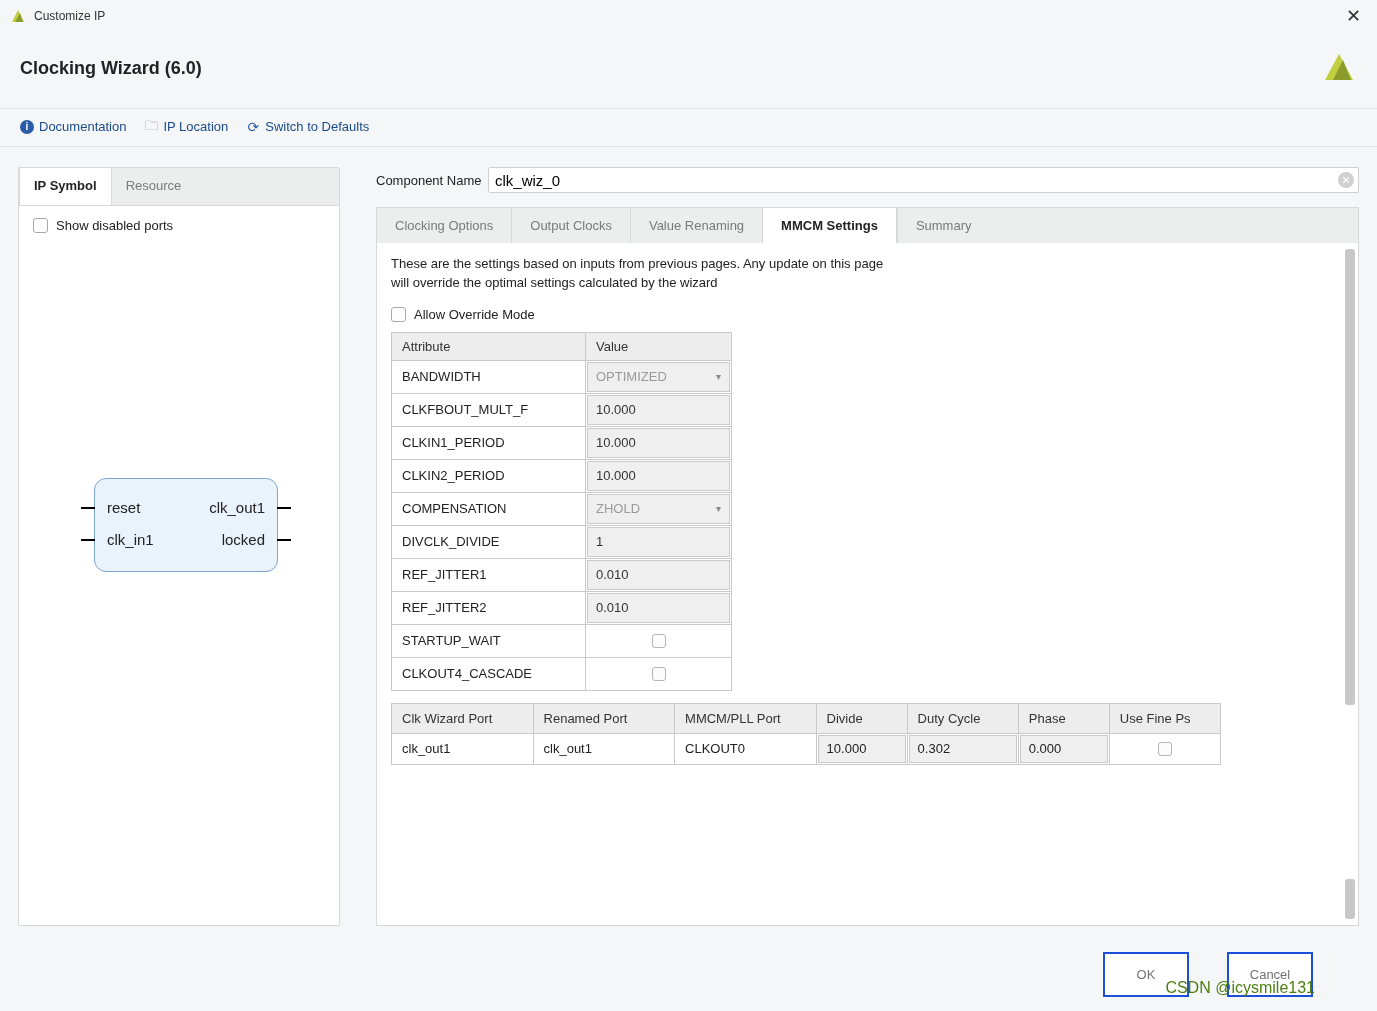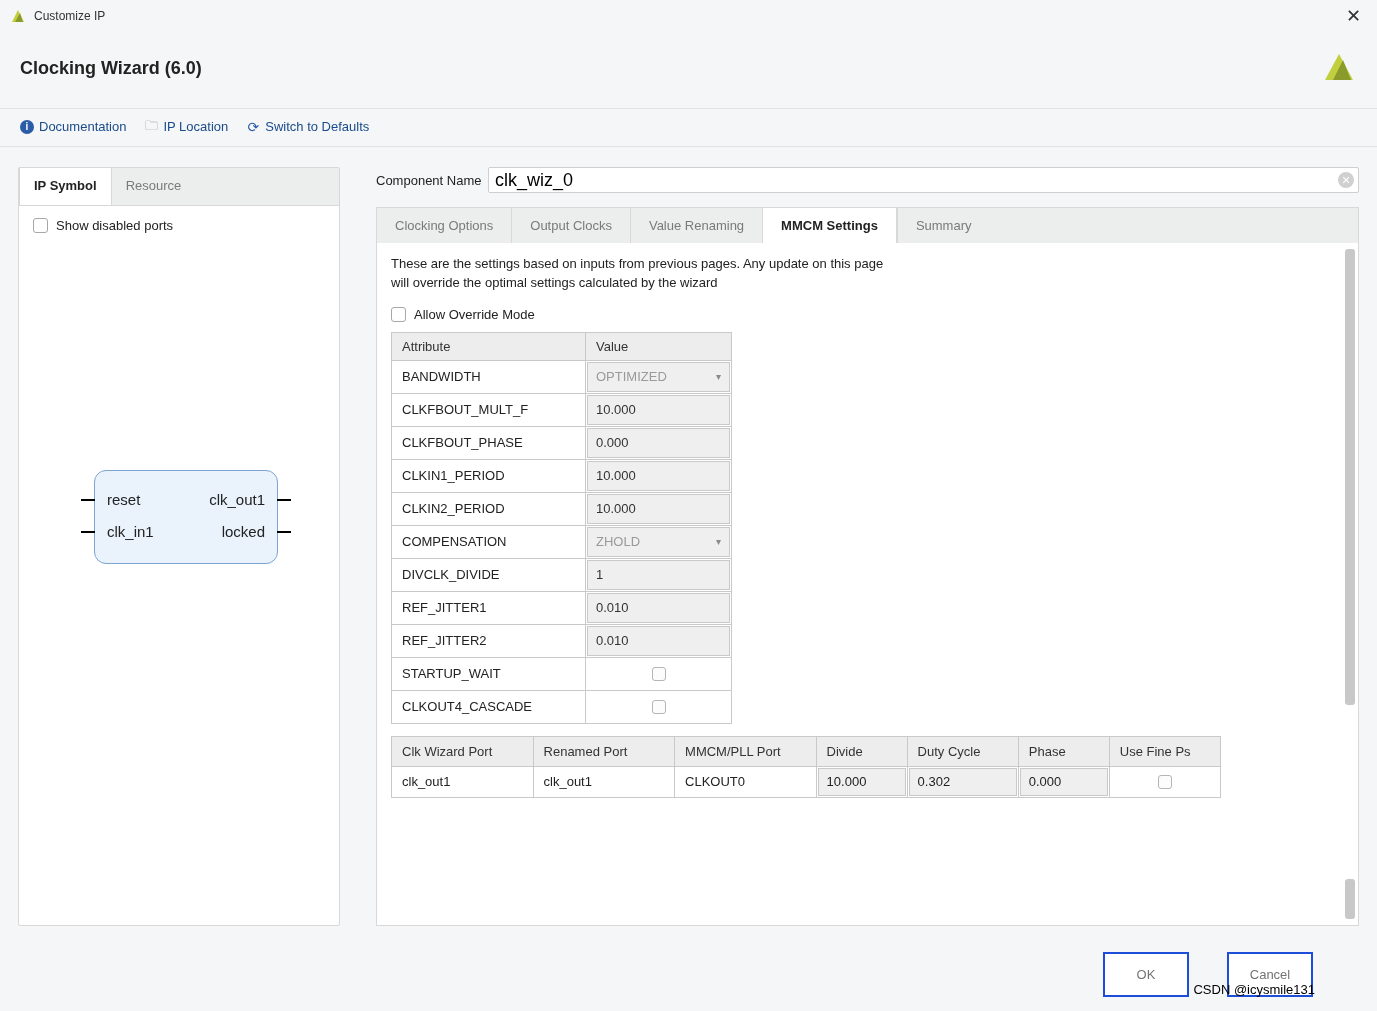--- a/index.html
+++ b/index.html
@@ -32,33 +32,33 @@
 .leftpanel { width: 322px; border: 1px solid #d8d8d8; background: #fff; border-radius: 2px; display: flex; flex-direction: column; }
 .lp-tabs { display: flex; background: #eceded; border-bottom: 1px solid #d8d8d8; }
 .lp-tab { padding: 10px 14px 12px 14px; color: #7a7a7a; cursor: pointer; }
 .lp-tab.active { background: #fff; color: #222; font-weight: 600; border-top: 1px solid #d8d8d8;border-right: 1px solid #d8d8d8;border-left:1px solid #d8d8d8; margin-top:-1px;}
 .lp-body { padding: 12px 14px; flex: 1; position: relative; }
 .chk { display: flex; align-items: center; gap: 8px; }
 .chkbox { width: 15px; height: 15px; border: 1px solid #a8a8a8; border-radius: 3px; background: #fff; }
 .chksmall { width: 14px; height: 14px; border: 1px solid #b5b5b5; border-radius: 3px; background: #fcfcfc; display:block; margin:0 auto;}
 
 
-.ip-diagram { position: absolute; top: 264px; left: 64px; width: 206px; }
+.ip-diagram { position: absolute; top: 272px; left: 64px; width: 206px; }
 .ip-box { width: 184px; height: 94px; border: 1px solid #7da4d3; border-radius: 12px; background: #eaf2fb; margin: 0 auto; position: relative; }
 .port { font-size: 15px; color: #222; position: absolute; }
 .port.left  { left: 12px; }
 .port.right { right: 12px; text-align: right;}
 .wire { position: absolute; height: 2px; background: #000; width: 14px; }
 
 
 .rightpanel { flex: 1; display: flex; flex-direction: column; overflow:hidden;}
 .comp-row { display: flex; align-items: center; margin-bottom: 14px; }
 .comp-row label { color: #222; min-width: 112px; }
 .comp-input { flex: 1; height: 26px; border: 1px solid #cfcfcf; border-radius:2px; padding: 0 6px; background: #fff; position:relative; }
-.comp-input input { border: none; outline: none; width: calc(100% - 18px); height: 100%; font-size:18px;}
+.comp-input input { border: none; outline: none; width: calc(100% - 18px); height: 100%; font-size:15px;}
 .clearx { position:absolute; right:4px; top:4px; width:16px;height:16px;border-radius:50%;background:#d0d0d0;color:#fff;font-size:11px;display:flex;align-items:center;justify-content:center;cursor:pointer;}
 
 
 .r-tabs { display: flex; background: #eceded; border-top: 1px solid #d8d8d8; border-left:1px solid #d8d8d8;border-right:1px solid #d8d8d8;}
 .r-tab { padding: 10px 18px; color: #7a7a7a; cursor: pointer; font-size: 13px;}
 .r-tab.active { background: #fff; color: #222; font-weight: 700; border-left:1px solid #d8d8d8;border-right:1px solid #d8d8d8;}
 .r-tab + .r-tab { border-left: 1px solid #d8d8d8; }
 
 .r-body { border: 1px solid #d8d8d8; border-top: none; background: #fff; padding: 12px 14px; flex: 1; position: relative; overflow:auto;}
 .scrollgutter { position:absolute; right:3px; top:6px; bottom:6px; width:12px; }
@@ -81,21 +81,21 @@
 .porttable { margin-top:12px; border:1px solid #c9c9c9; border-collapse:collapse; width: 830px;}
 .porttable th { background:#ededed; font-weight:400; text-align:left; padding:7px 10px;border:1px solid #c9c9c9; color:#333;}
 .porttable td { border:1px solid #c9c9c9; padding:0;}
 .ptxt { padding:7px 10px; }
 .pval { margin:1px; height:28px; border:1px solid #c9c9c9; background:#efefef; display:flex;align-items:center;padding:0 8px;}
 .pchk { margin:1px; height:28px; display:flex;align-items:center;justify-content:center;}
 
 
 .footer { padding: 14px 64px 14px 14px; display: flex; justify-content: flex-end; gap: 38px; }
 .btn { min-width: 86px; height: 45px; border: 2px solid #1d4ed8; background: #fff; color: #737373; cursor: pointer; }
-.watermark { position:absolute; right:62px; bottom:14px; color:#000000; font-size:13px; pointer-events:none; z-index:50;}
+.watermark { position:absolute; right:62px; bottom:14px; color:#4d7c0f; font-size:16px; pointer-events:none; z-index:50;}
 .container{position:relative;}
 </style>
 </head>
 <body>
 
 <div class="window container">
 
   <div class="titlebar">
     <svg class="logo" viewBox="0 0 16 16">
         <polygon points="2,14 8,2 14,14" fill="#c1cf3f"></polygon>
@@ -197,26 +197,20 @@
                   <div class="valfield sel dim">OPTIMIZED</div>
                 </td>
               </tr>
               <tr>
                 <td class="acell">CLKFBOUT_MULT_F</td>
                 <td class="vcell">
                   <div class="valfield">10.000</div>
                 </td>
               </tr>
               <tr>
-                <td class="acell">CLKFBOUT_PHASE</td>
-                <td class="vcell">
-                  <div class="valfield">0.000</div>
-                </td>
-              </tr>
-              <tr>
                 <td class="acell">CLKIN1_PERIOD</td>
                 <td class="vcell">
                   <div class="valfield">10.000</div>
                 </td>
               </tr>
               <tr>
                 <td class="acell">CLKIN2_PERIOD</td>
                 <td class="vcell">
                   <div class="valfield">10.000</div>
                 </td>

